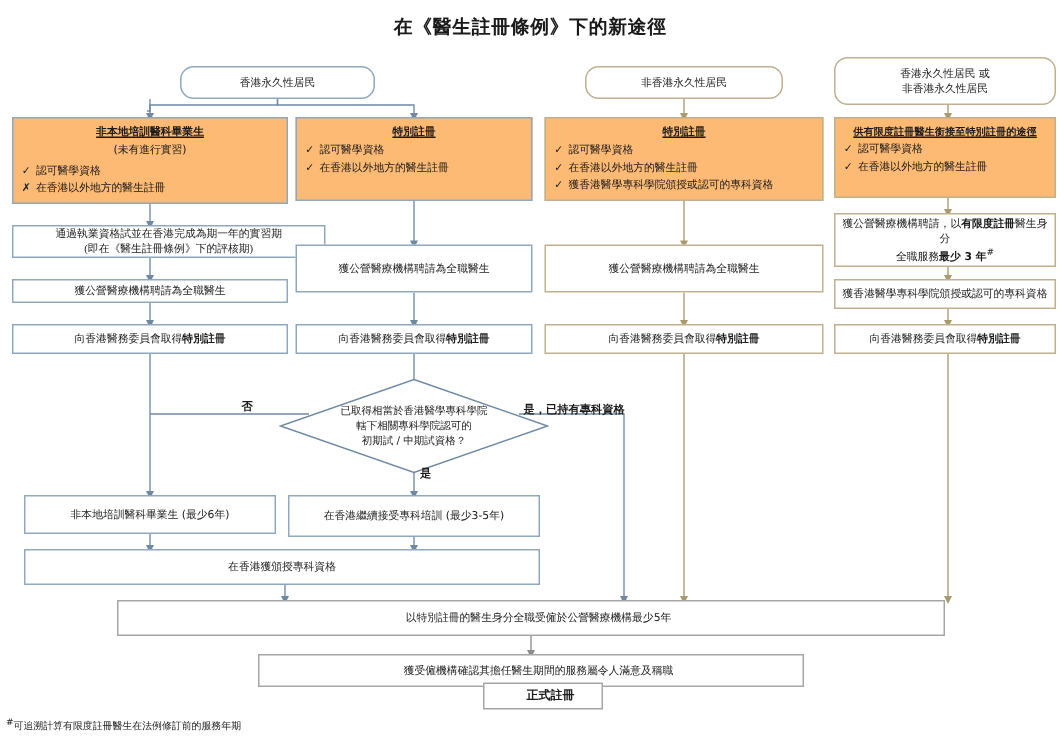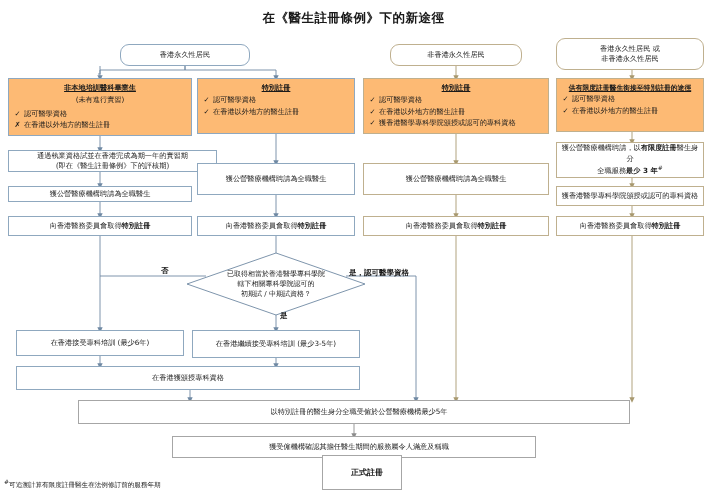--- a/index.html
+++ b/index.html
@@ -259,44 +259,44 @@
     <div class="diamond-txt">
       <span>
         <span>已取得相當於香港醫學專科學院</span><br>
         <span>轄下相關專科學院認可的</span><br>
         <span>初期試 / 中期試資格？</span>
       </span>
     </div>
   </div>
 
   <div class="lbl" style="left:161px;top:266px;">否</div>
-  <div class="lbl" style="left:349px;top:268px;">是，認可醫學資格</div>
+  <div class="lbl" style="left:349px;top:268px;">是，已持有專科資格</div>
   <div class="lbl" style="left:280px;top:311px;">是</div>
 
   <div class="box blue" style="left:16px;top:330px;width:168px;height:26px;">
-    <span class="inner">在香港接受專科培訓 (最少6年)</span>
+    <span class="inner">非本地培訓醫科畢業生 (最少6年)</span>
   </div>
 
   <div class="box blue" style="left:192px;top:330px;width:168px;height:28px;">
     <span class="inner">在香港繼續接受專科培訓 (最少3-5年)</span>
   </div>
 
   <div class="box blue" style="left:16px;top:366px;width:344px;height:24px;">
     <span class="inner">在香港獲頒授專科資格</span>
   </div>
 
   <div class="box gray" style="left:78px;top:400px;width:552px;height:24px;">
     <span class="inner">以特別註冊的醫生身分全職受僱於公營醫療機構最少5年</span>
   </div>
 
   <div class="box gray" style="left:172px;top:436px;width:364px;height:22px;">
     <span class="inner">獲受僱機構確認其擔任醫生期間的服務屬令人滿意及稱職</span>
   </div>
 
-  <div class="box gray" style="left:322px;top:455px;width:80px;height:35px;font-weight:bold;font-size:8px;">
+  <div class="box gray" style="left:322px;top:455px;width:80px;height:18px;font-weight:bold;font-size:8px;">
     <span class="inner">正式註冊</span>
   </div>
 
   <div class="fn">
     <sup>#</sup><span>可追溯計算有限度註冊醫生在法例修訂前的服務年期</span>
   </div>
 
 </div>
 
 </body></html>

